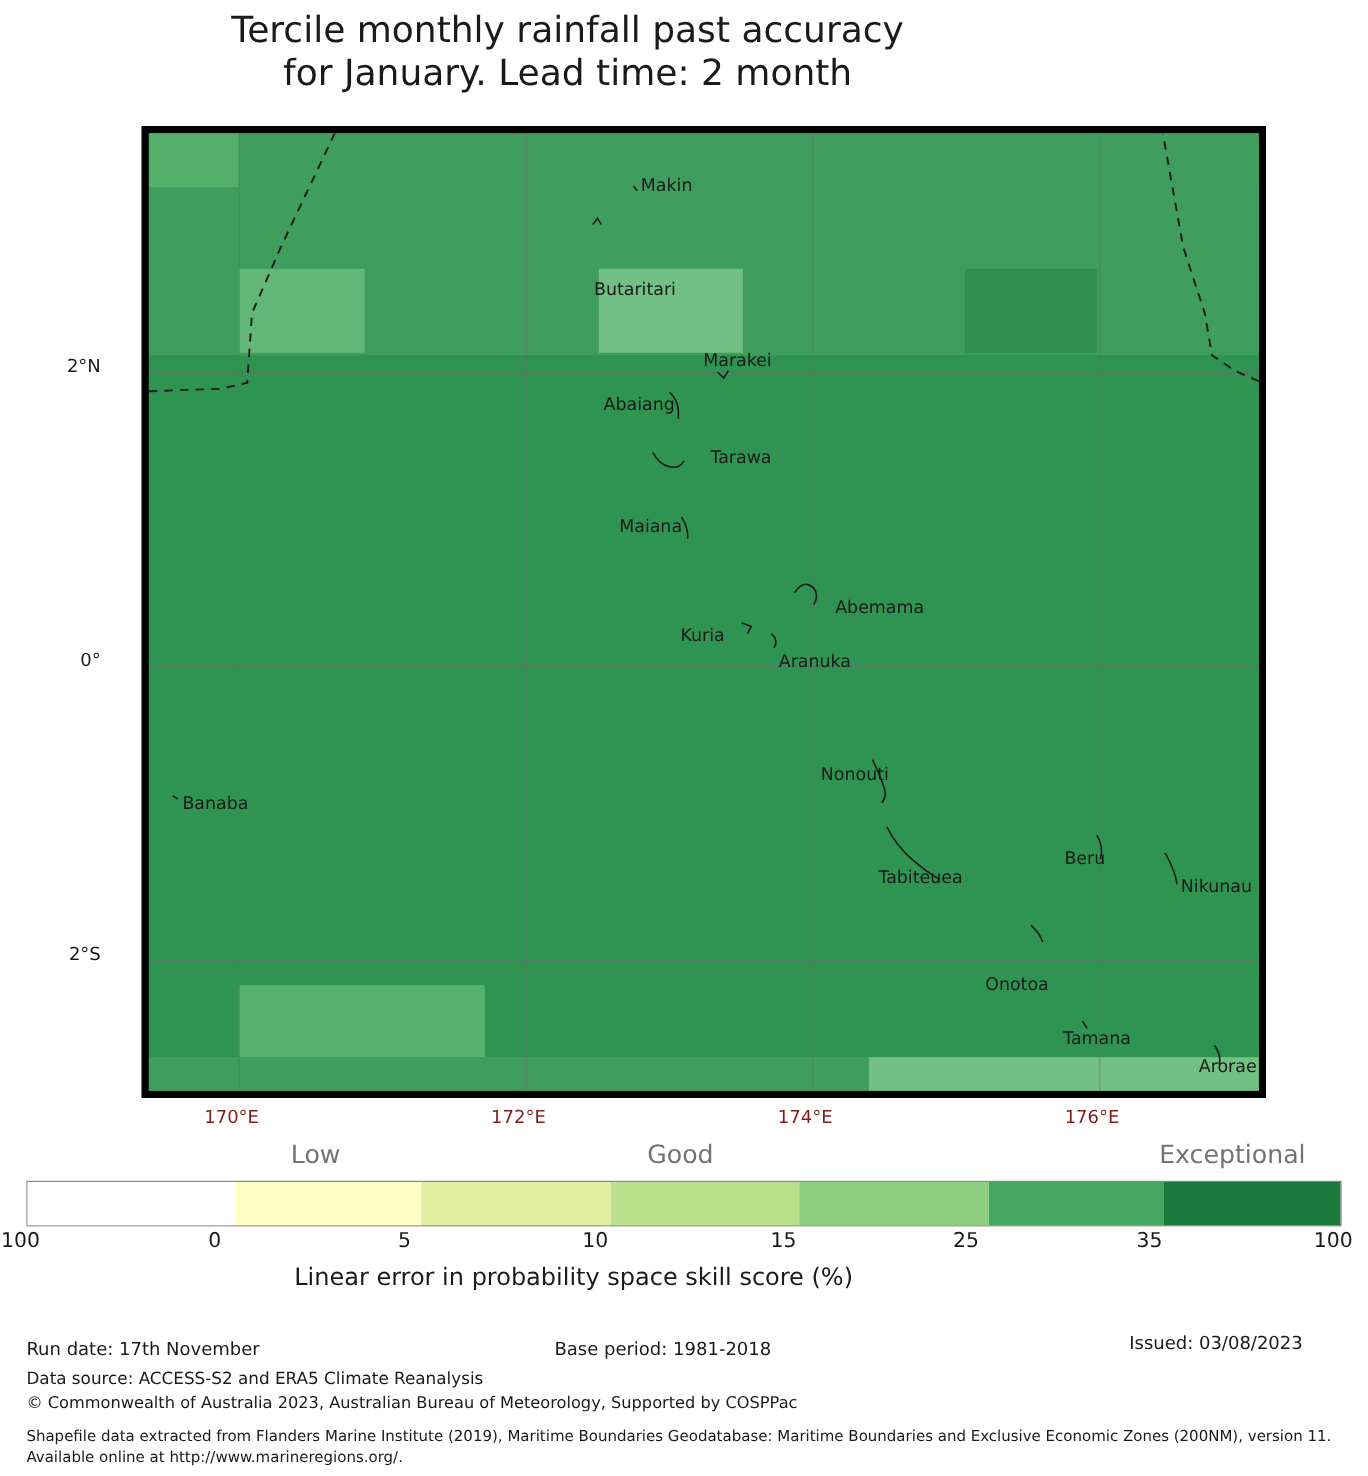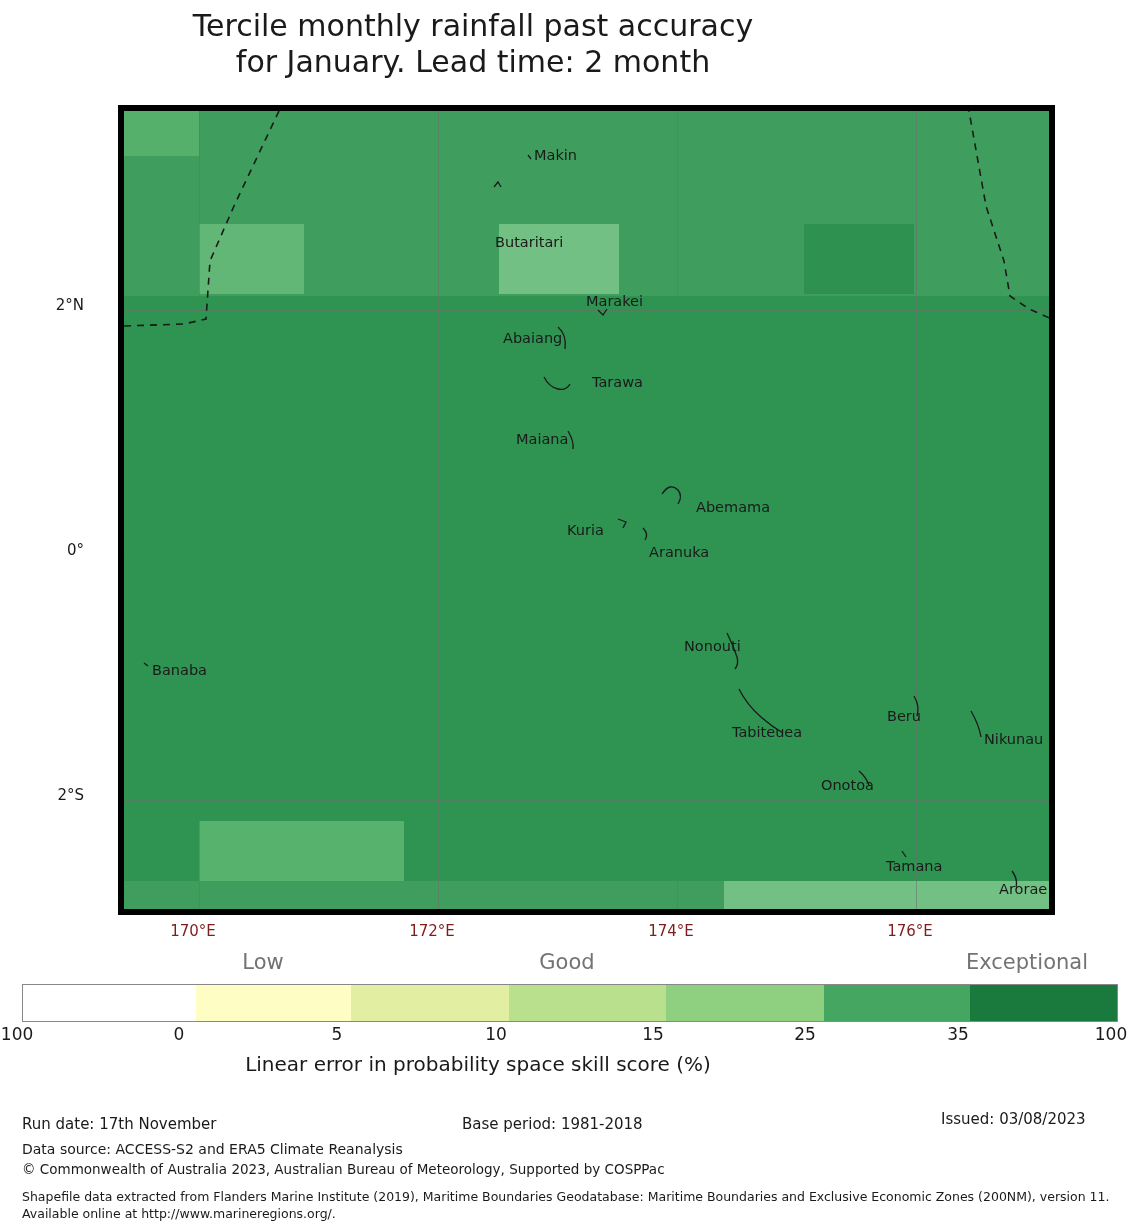--- a/index.html
+++ b/index.html
@@ -197,21 +197,21 @@
   <div class="island-label" style="left:468px;top:263px;">Tarawa</div>
   <div class="island-label" style="left:392px;top:320px;">Maiana</div>
   <div class="island-label" style="left:572px;top:388px;">Abemama</div>
   <div class="island-label" style="left:443px;top:411px;">Kuria</div>
   <div class="island-label" style="left:525px;top:433px;">Aranuka</div>
   <div class="island-label" style="left:560px;top:527px;">Nonouti</div>
   <div class="island-label" style="left:28px;top:551px;">Banaba</div>
   <div class="island-label" style="left:608px;top:613px;">Tabiteuea</div>
   <div class="island-label" style="left:763px;top:597px;">Beru</div>
   <div class="island-label" style="left:860px;top:620px;">Nikunau</div>
-  <div class="island-label" style="left:697px;top:666px;text-align:right;">Onotoa</div>
+  <div class="island-label" style="left:697px;top:702px;text-align:right;">Onotoa</div>
   <div class="island-label" style="left:762px;top:747px;">Tamana</div>
   <div class="island-label" style="left:875px;top:770px;">Arorae</div>
 </div>
 
 <div class="ytick" style="top:296px;"><span>2°N</span></div>
 <div class="ytick" style="top:541px;"><span>0°</span></div>
 <div class="ytick" style="top:786px;"><span>2°S</span></div>
 
 <div class="xtick" style="left:193px;">170°E</div>
 <div class="xtick" style="left:432px;">172°E</div>

